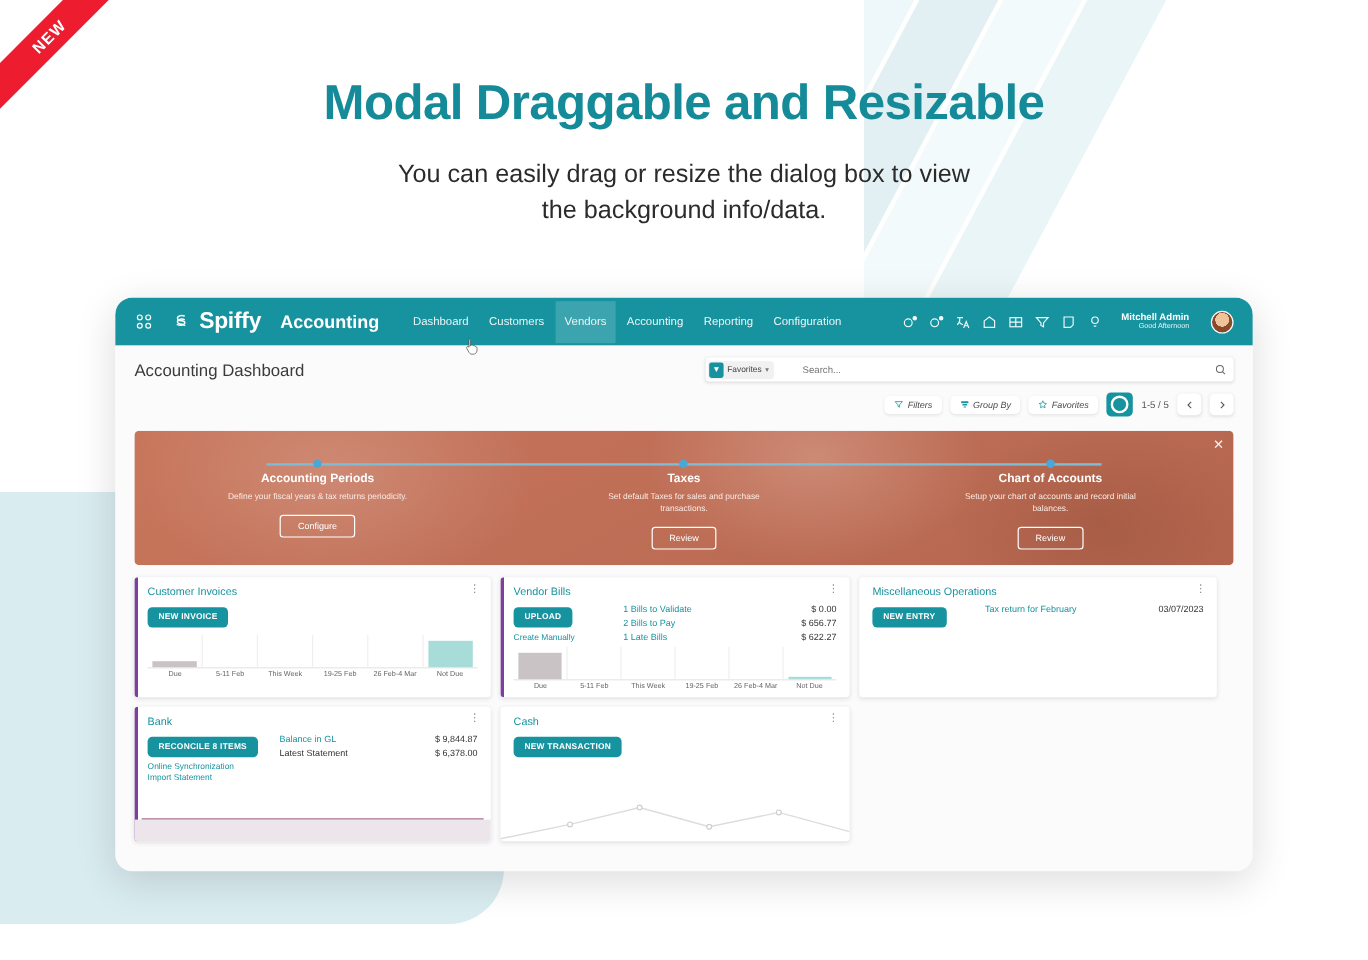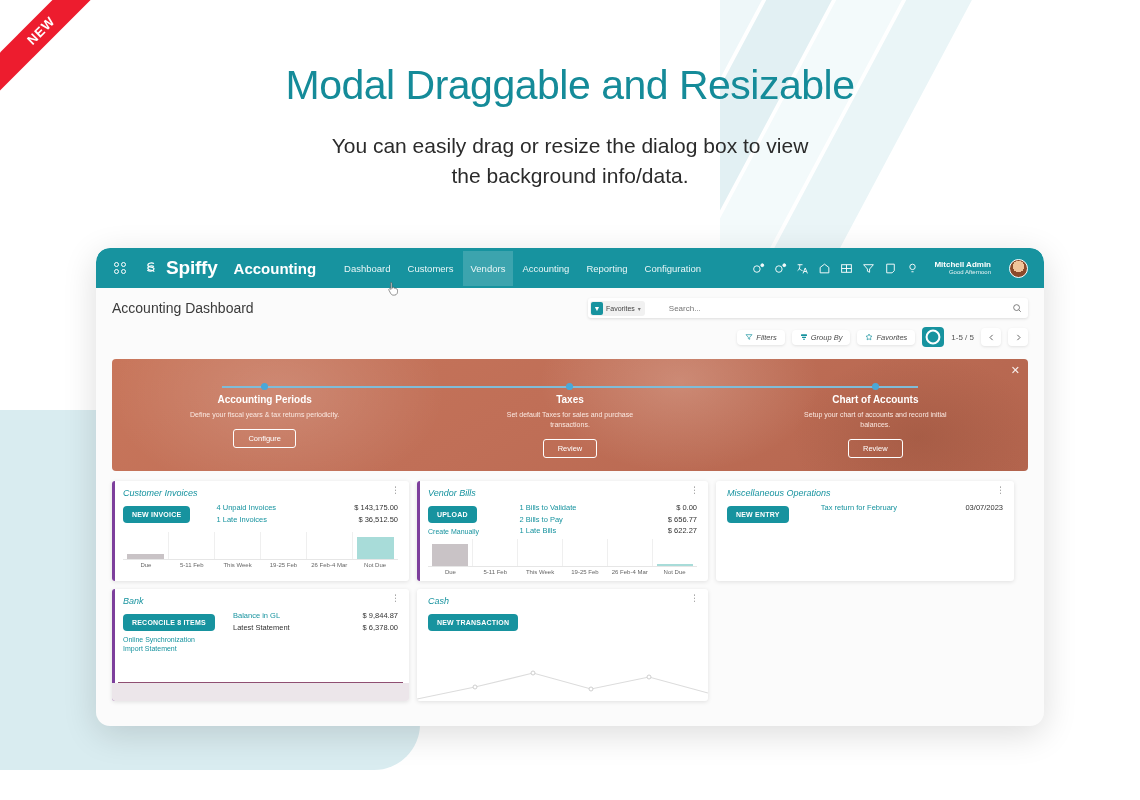--- a/index.html
+++ b/index.html
@@ -46,21 +46,21 @@
     transform: rotate(-45deg);
     display: flex; align-items: center; justify-content: center;
   }
   #new-ribbon .band span {
     color: #fff; font-size: 13px; font-weight: bold; letter-spacing: 1px;
   }
 
   
   #headline-wrap { position: relative; z-index: 10; padding-top: 62px; text-align: center; }
   #headline {
-    color: #158b99; font-size: 41px; font-weight: normal; letter-spacing: -0.5px;
+    color: #158b99; font-size: 41px; font-weight: bold; letter-spacing: -0.5px;
   }
   #subhead {
     margin-top: 22px; color: #2b2b2b; font-size: 21px; line-height: 1.42;
   }
 
   
   #app-window {
     position: absolute; left: 96px; top: 248px;
     width: 948px; height: 478px;
     background: #fbfbfb;
@@ -182,21 +182,21 @@
   #cards-area { padding: 10px 16px 0 16px; display: flex; flex-direction: column; gap: 8px; }
   .card-row { display: flex; gap: 8px; }
   .dash-card {
     background: #fff; border-radius: 3px; box-shadow: 0 1px 4px rgba(0,0,0,0.11);
     position: relative; overflow: hidden;
   }
   .dash-card.bordered::before {
     content: ""; position: absolute; left: 0; top: 0; bottom: 0; width: 2.5px; background: #7d3f9c;
   }
   .card-head { display: flex; align-items: flex-start; padding: 7px 9px 0 11px; }
-  .card-title { color: #17939f; font-size: 9px; font-style: italic; }
+  .card-title { color: #17939f; font-size: 9px; }
   .card-kebab { margin-left: auto; color: #888; font-size: 9px; line-height: 0.6; cursor: pointer; letter-spacing: 0; }
   .card-body { display: flex; padding: 5px 11px 0 11px; }
   .card-left { width: 34%; }
   .btn-primary {
     background: #17939f; color: #fff; font-size: 7px; font-weight: bold;
     padding: 5px 9px; border-radius: 4px; display: inline-block; cursor: pointer;
     letter-spacing: 0.2px;
   }
   .link-sm { display: block; color: #17939f; font-size: 7px; margin-top: 5px; cursor: pointer; }
   .card-mid { flex: 1; }
@@ -402,30 +402,20 @@
 
       <div class="dash-card bordered" style="width:297px;height:100px;">
         <div class="card-head">
           <div class="card-title">Customer Invoices</div>
           <div class="card-kebab">⋮</div>
         </div>
         <div class="card-body">
           <div class="card-left">
             <div class="btn-primary">NEW INVOICE</div>
           </div>
-          <div class="card-mid">
-            <div class="kv-row">
-              <span class="kv-key">4 Unpaid Invoices</span>
-              <span class="kv-val">$ 143,175.00</span>
-            </div>
-            <div class="kv-row">
-              <span class="kv-key">1 Late Invoices</span>
-              <span class="kv-val">$ 36,512.50</span>
-            </div>
-          </div>
         </div>
         <div class="mini-chart">
           <div class="bar-grid">
             <div class="bar-cell">
                 <div class="bar" style="height:5px;background:#c9c3c6;"></div>
               </div>
             <div class="bar-cell"></div>
               <div class="bar-cell"></div>
             <div class="bar-cell"></div>
               <div class="bar-cell"></div>

